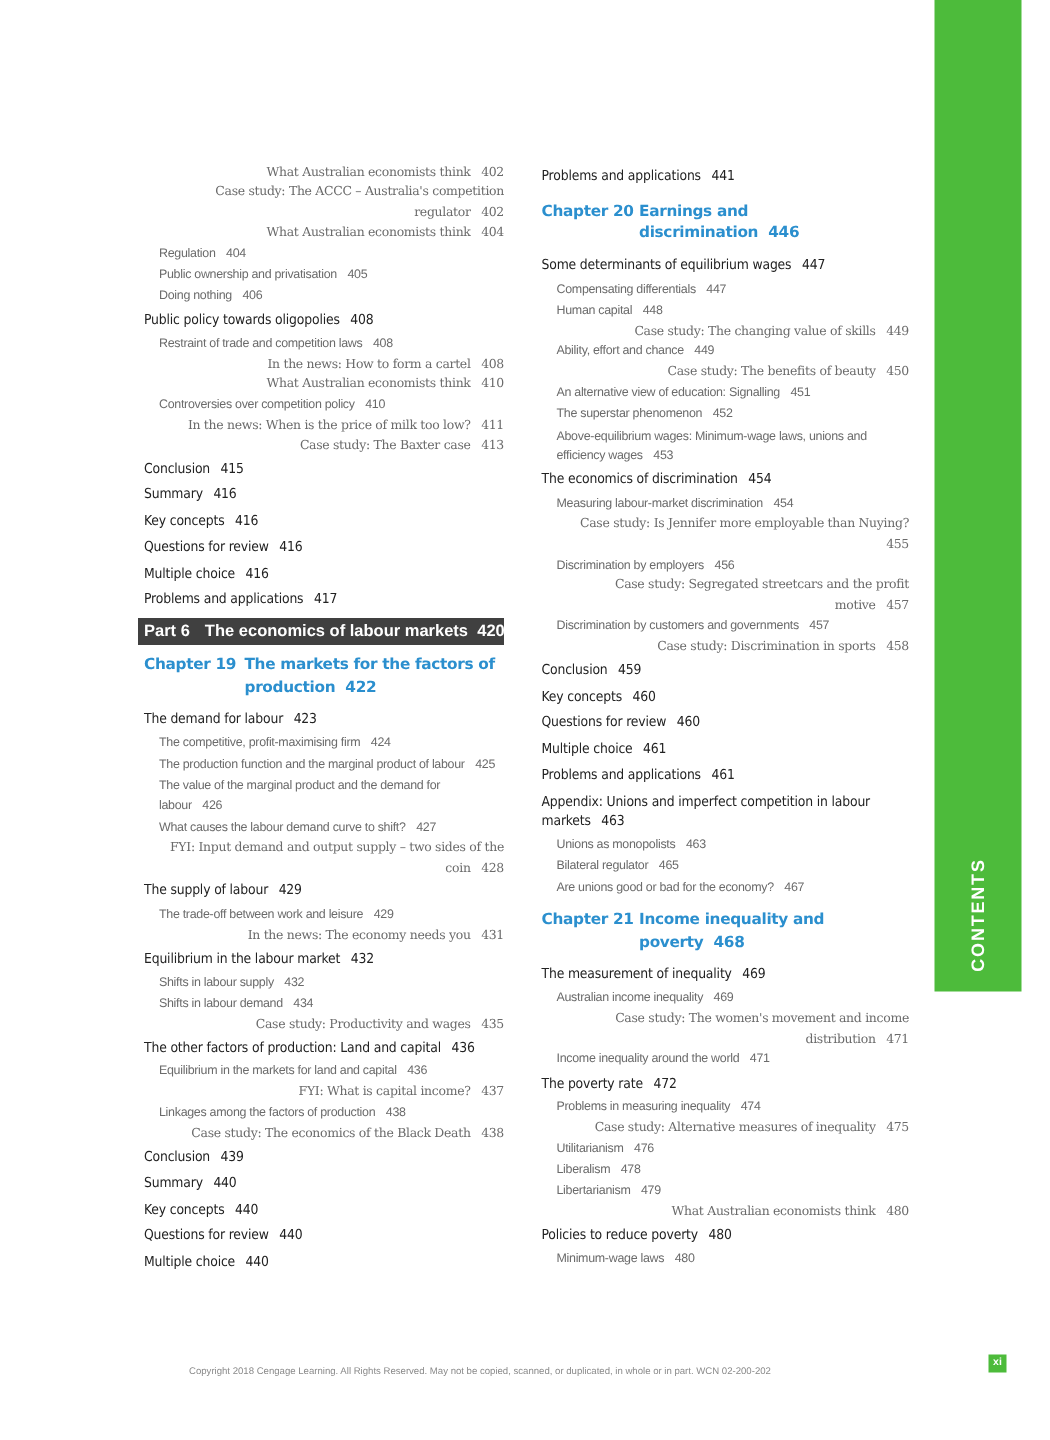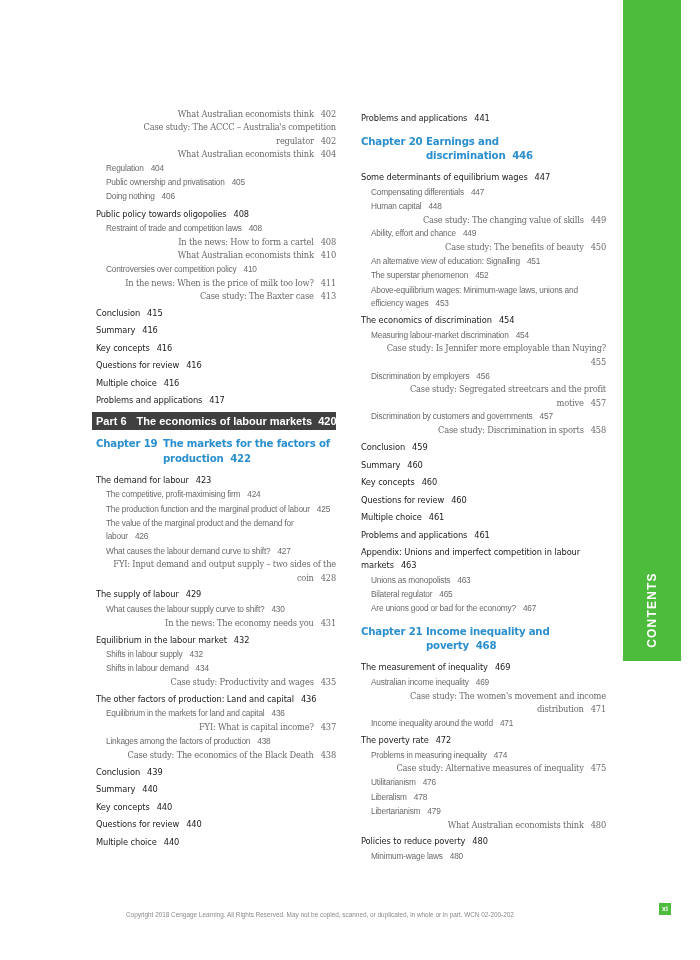--- a/index.html
+++ b/index.html
@@ -106,21 +106,21 @@
     <span class="title"><span>The markets for the factors of production</span>&nbsp;&nbsp;<span>422</span></span>
   </div>
   <div>
       <div class="entry lvl1"><span>The demand for labour</span><span class="pg">423</span></div>
       <div class="entry lvl2"><span>The competitive, profit-maximising firm</span><span class="pg">424</span></div>
       <div class="entry lvl2"><span>The production function and the marginal product of labour</span><span class="pg">425</span></div>
       <div class="entry lvl2"><span>The value of the marginal product and the demand for labour</span><span class="pg">426</span></div>
       <div class="entry lvl2"><span>What causes the labour demand curve to shift?</span><span class="pg">427</span></div>
       <div class="entry lvl3"><span>FYI: Input demand and output supply – two sides of the coin</span><span class="pg">428</span></div>
       <div class="entry lvl1"><span>The supply of labour</span><span class="pg">429</span></div>
-      <div class="entry lvl2"><span>What causes the labour supply curve to shift?</span><span class="pg">430</span></div>
+      <div class="entry lvl2"><span>The trade-off between work and leisure</span><span class="pg">429</span></div>
       <div class="entry lvl3"><span>In the news: The economy needs you</span><span class="pg">431</span></div>
       <div class="entry lvl1"><span>Equilibrium in the labour market</span><span class="pg">432</span></div>
       <div class="entry lvl2"><span>Shifts in labour supply</span><span class="pg">432</span></div>
       <div class="entry lvl2"><span>Shifts in labour demand</span><span class="pg">434</span></div>
       <div class="entry lvl3"><span>Case study: Productivity and wages</span><span class="pg">435</span></div>
       <div class="entry lvl1"><span>The other factors of production: Land and capital</span><span class="pg">436</span></div>
       <div class="entry lvl2"><span>Equilibrium in the markets for land and capital</span><span class="pg">436</span></div>
       <div class="entry lvl3"><span>FYI: What is capital income?</span><span class="pg">437</span></div>
       <div class="entry lvl2"><span>Linkages among the factors of production</span><span class="pg">438</span></div>
       <div class="entry lvl3"><span>Case study: The economics of the Black Death</span><span class="pg">438</span></div>
@@ -152,21 +152,20 @@
       <div class="entry lvl2"><span>The superstar phenomenon</span><span class="pg">452</span></div>
       <div class="entry lvl2"><span>Above-equilibrium wages: Minimum-wage laws, unions and efficiency wages</span><span class="pg">453</span></div>
       <div class="entry lvl1"><span>The economics of discrimination</span><span class="pg">454</span></div>
       <div class="entry lvl2"><span>Measuring labour-market discrimination</span><span class="pg">454</span></div>
       <div class="entry lvl3"><span>Case study: Is Jennifer more employable than Nuying?</span><span class="pg">455</span></div>
       <div class="entry lvl2"><span>Discrimination by employers</span><span class="pg">456</span></div>
       <div class="entry lvl3"><span>Case study: Segregated streetcars and the profit motive</span><span class="pg">457</span></div>
       <div class="entry lvl2"><span>Discrimination by customers and governments</span><span class="pg">457</span></div>
       <div class="entry lvl3"><span>Case study: Discrimination in sports</span><span class="pg">458</span></div>
       <div class="entry lvl1"><span>Conclusion</span><span class="pg">459</span></div>
-      <div class="entry lvl1"><span>Summary</span><span class="pg">460</span></div>
       <div class="entry lvl1"><span>Key concepts</span><span class="pg">460</span></div>
       <div class="entry lvl1"><span>Questions for review</span><span class="pg">460</span></div>
       <div class="entry lvl1"><span>Multiple choice</span><span class="pg">461</span></div>
       <div class="entry lvl1"><span>Problems and applications</span><span class="pg">461</span></div>
       <div class="entry lvl1"><span>Appendix: Unions and imperfect competition in labour markets</span><span class="pg">463</span></div>
       <div class="entry lvl2"><span>Unions as monopolists</span><span class="pg">463</span></div>
       <div class="entry lvl2"><span>Bilateral regulator</span><span class="pg">465</span></div>
       <div class="entry lvl2"><span>Are unions good or bad for the economy?</span><span class="pg">467</span></div>
     </div>
   <div class="spacer"></div>

